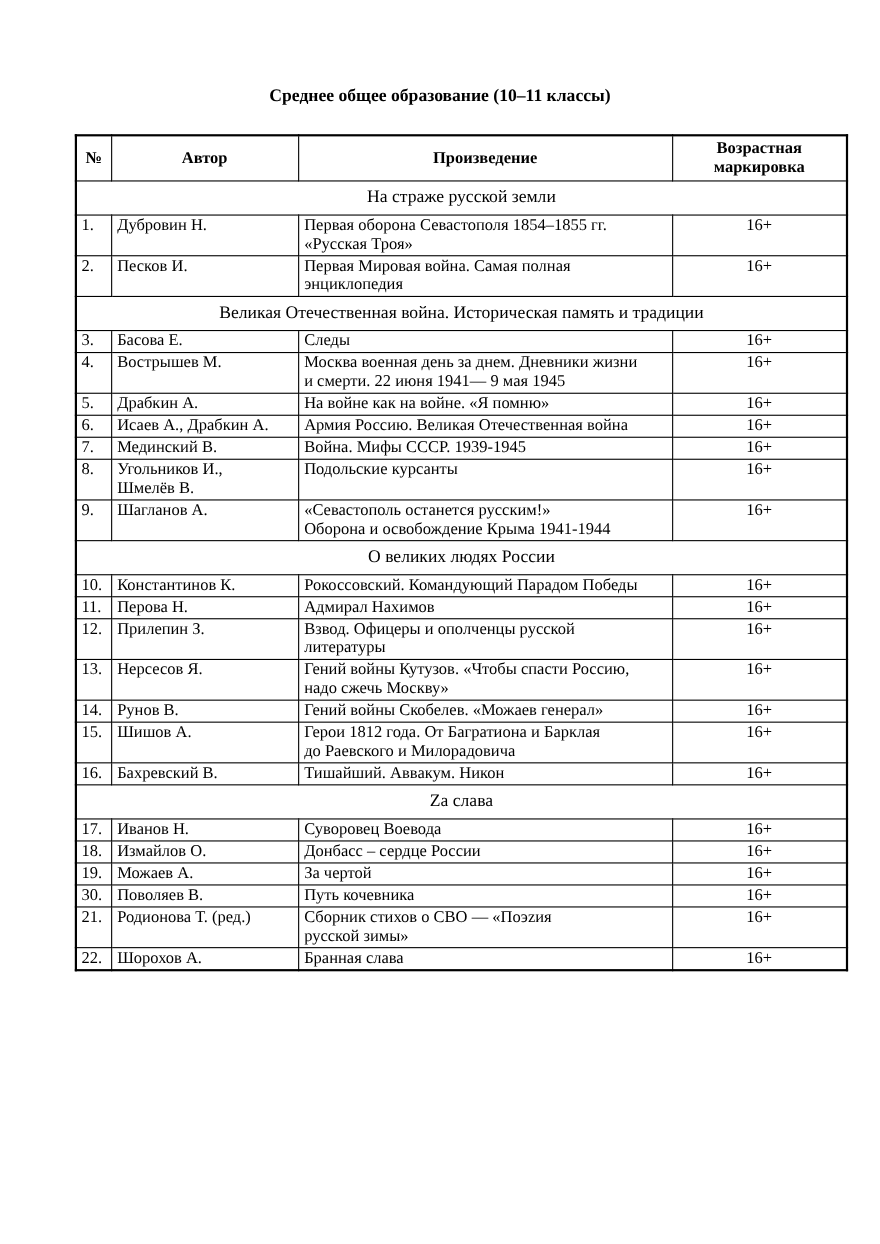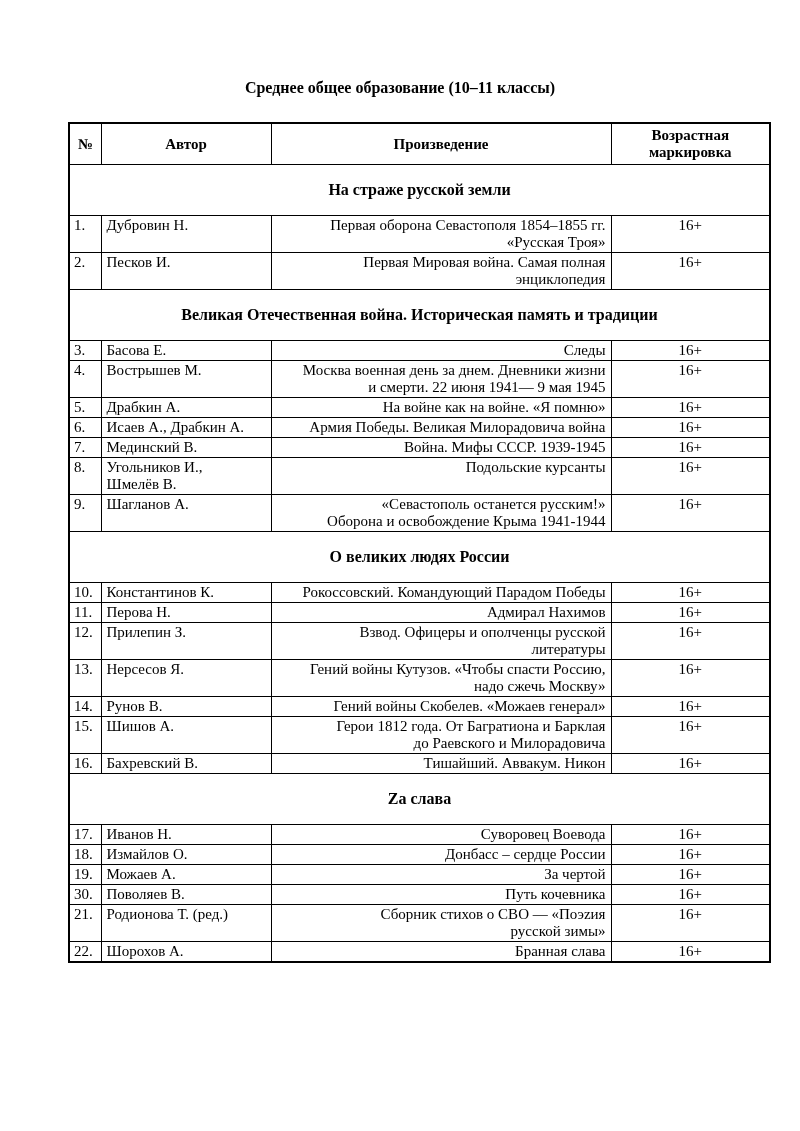--- a/index.html
+++ b/index.html
@@ -41,28 +41,28 @@
   .book-table th {
     font-weight: bold;
     text-align: center;
     vertical-align: middle;
     white-space: pre-line;
     padding: 3px 2px;
   }
   .book-table td { padding: 1px 5px; }
   td.cell-num { padding: 1px 2px 1px 4px; }
   td.cell-author { white-space: pre-line; }
-  td.cell-work { white-space: pre-line; text-align: right; }
+  td.cell-work { white-space: pre-line; }
   td.cell-age { text-align: center; padding: 1px 2px; }
   tr.section-row td {
-    font-weight: bold;
+    font-weight: normal;
     text-align: center;
     font-size: 16px;
     line-height: 18px;
-    padding: 16px 2px;
+    padding: 6px 2px;
   }
 </style>
 </head>
 <body>
 
 <div class="page">
   <div class="doc-title">Среднее общее образование (10–11 классы)</div>
 
   <table class="book-table">
     <colgroup>
@@ -116,21 +116,21 @@
         </tr>
         <tr>
           <td class="cell-num">5.</td>
           <td class="cell-author">Драбкин А.</td>
           <td class="cell-work">На войне как на войне. «Я помню»</td>
           <td class="cell-age">16+</td>
         </tr>
         <tr>
           <td class="cell-num">6.</td>
           <td class="cell-author">Исаев А., Драбкин А.</td>
-          <td class="cell-work">Армия Победы. Великая Милорадовича война</td>
+          <td class="cell-work">Армия Россию. Великая Отечественная война</td>
           <td class="cell-age">16+</td>
         </tr>
         <tr>
           <td class="cell-num">7.</td>
           <td class="cell-author">Мединский В.</td>
           <td class="cell-work">Война. Мифы СССР. 1939-1945</td>
           <td class="cell-age">16+</td>
         </tr>
         <tr>
           <td class="cell-num">8.</td>

